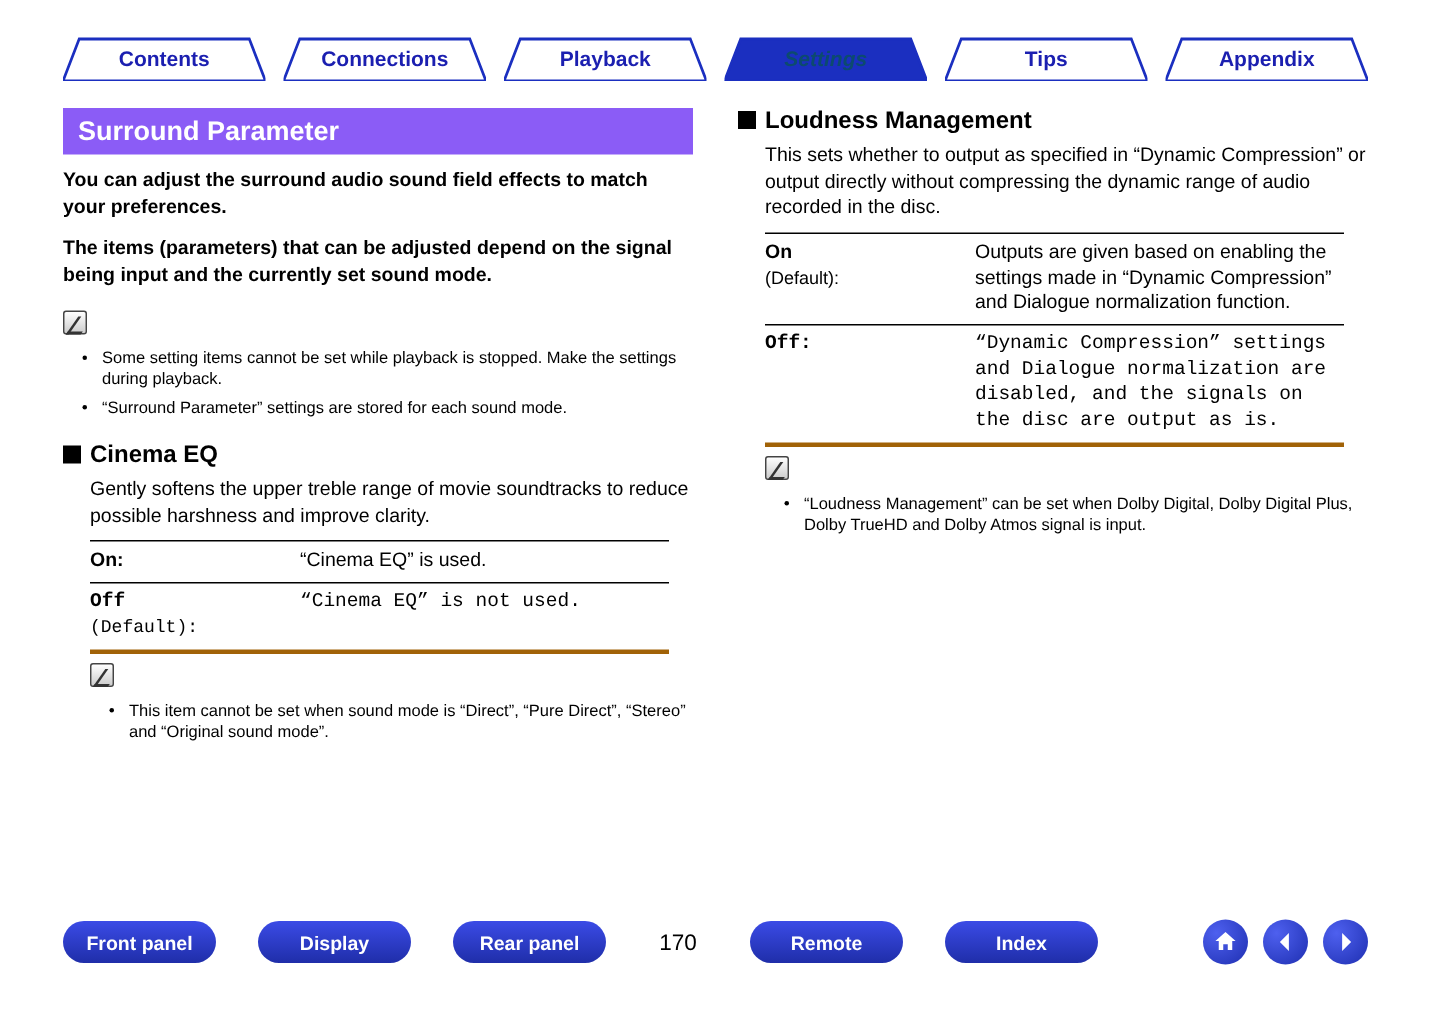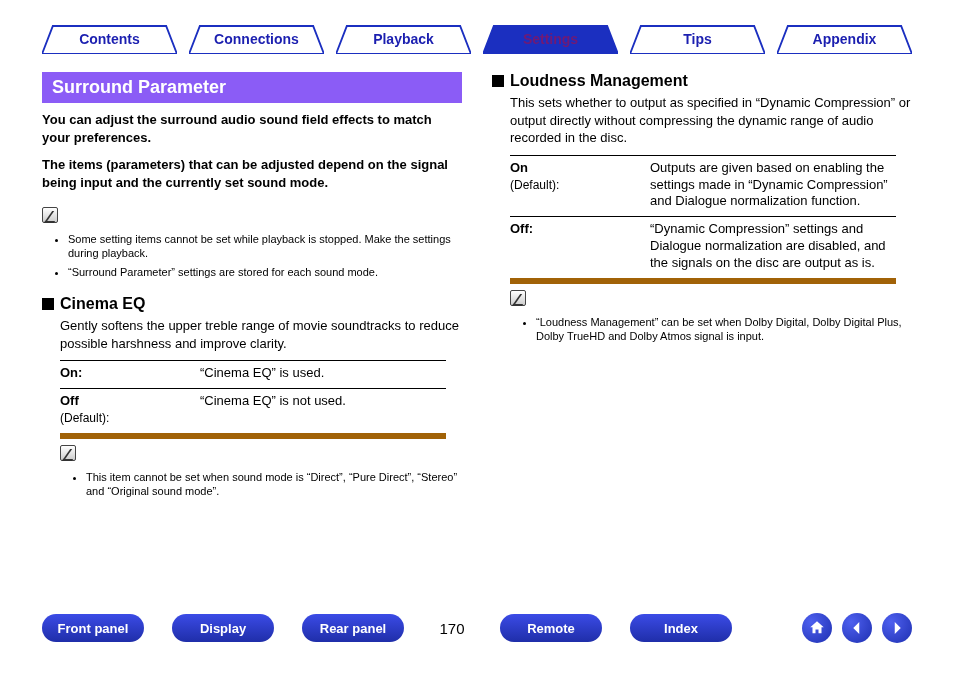--- a/index.html
+++ b/index.html
@@ -31,21 +31,21 @@
     display: flex;
     align-items: center;
     justify-content: center;
     font-weight: bold;
     font-size: 14px;
     color: #1b1fb0;
     cursor: pointer;
   }
   .tab svg { position: absolute; left:0; top:0; width:100%; height:100%; }
   .tab span { position: relative; z-index: 2; }
-  .tab.active { color: #701a75; }
+  .tab.active { color: #0c4a6e; font-style: italic; }
 
   
   .page {
     position: absolute;
     top: 72px;
     left: 42px;
     right: 42px;
     bottom: 80px;
     display: flex;
     gap: 30px;
@@ -100,21 +100,21 @@
   }
   .subdesc { font-size: 13px; line-height: 1.35; margin: 4px 0 8px 18px; }
 
   table.opts {
     width: 92%;
     margin-left: 18px;
     border-collapse: collapse;
     font-size: 13px;
   }
   table.opts tr { border-top: 1px solid #000; }
-  table.opts tr:last-child td { border-bottom: 6px solid #a16207; }
+  table.opts tr:last-child td { border-bottom: 3px solid #a16207; font-family: Liberation Mono, monospace; }
   table.opts td { padding: 4px 6px 6px 0; vertical-align: top; line-height:1.3; }
   table.opts td.key { width: 140px; font-weight: bold; }
   span.default { font-weight: normal; font-size: 12px; }
 
   .col .noteblock { margin-left: 18px; }
 
   
   .bottom {
     position: absolute;
     left: 42px;

